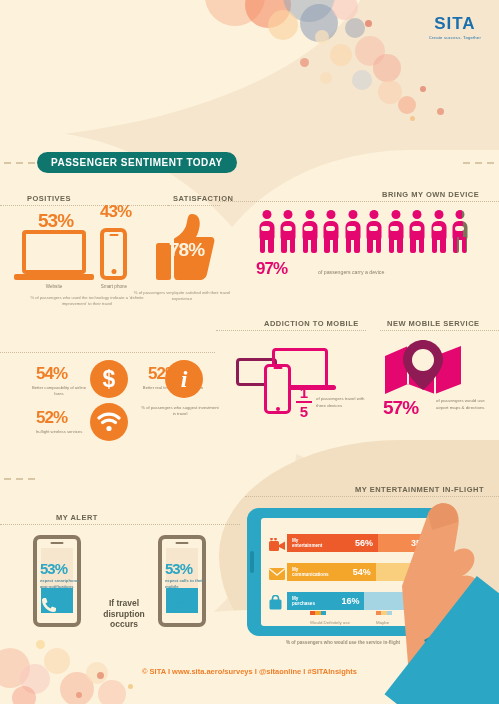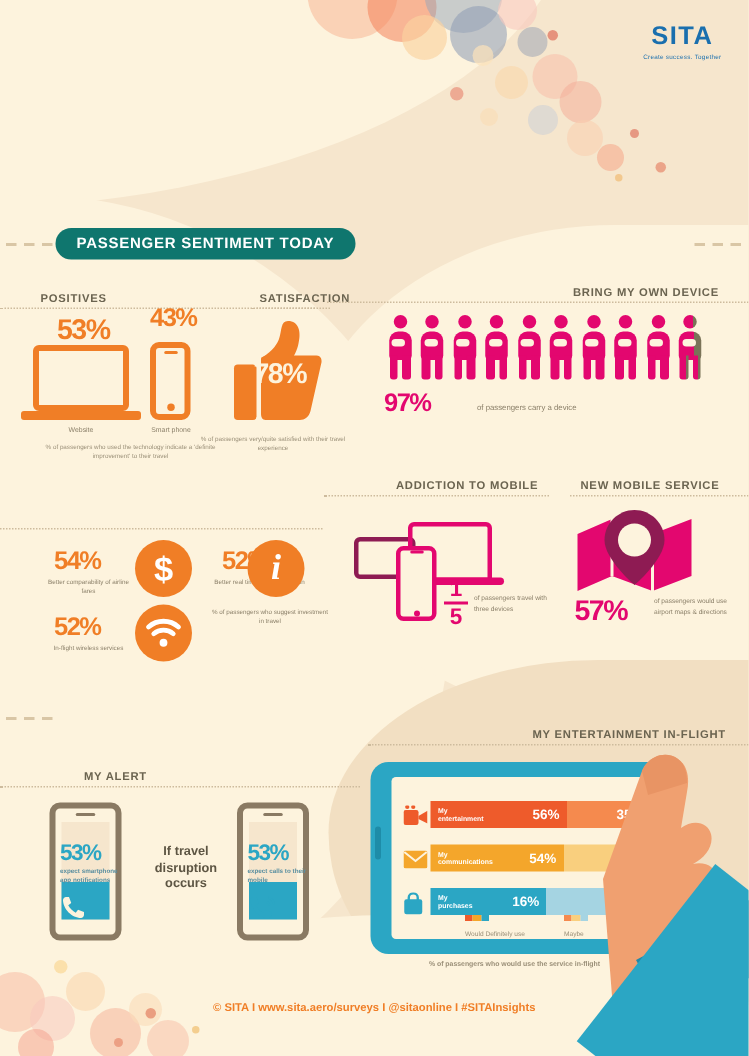--- a/index.html
+++ b/index.html
@@ -130,21 +130,21 @@
     position:absolute; border:4px solid #8a7a63; border-radius:7px;
     background:#fdf3dd; overflow:hidden;
   }
   .tphone .band { position:absolute; left:0; right:0; bottom:0; height:38%; background:#2ba6c4; }
   .tphone .spk { position:absolute; left:50%; transform:translateX(-50%); top:3px; width:13px;height:2px;border-radius:1px;background:#8a7a63;}
   .tphone .hbtn { position:absolute; left:50%; transform:translateX(-50%); bottom:2px; width:7px;height:7px;border-radius:50%;background:#fdf3dd;}
   .tphone-inner { position:absolute; left:4px; right:4px; top:9px; bottom:10px; background:#f6e6cd; }
 
   .mid-note {
     position:absolute; text-align:center; font-size:8.5px; font-weight:bold;
-    color:#5d5543; line-height:1.25;
+    color:#5d5543; line-height:1.25;margin-top:36px;
   }
 
   
   .tablet {
     position:absolute; background:#2ba6c4; border-radius:12px;
   }
   .tablet-screen { position:absolute; background:#fdf3dd; border-radius:3px; }
   .tablet-sidebtn { position:absolute; background:#1e8ca8; border-radius:2px; }
 
   .barrow { position:absolute; height:18px; display:flex; }

